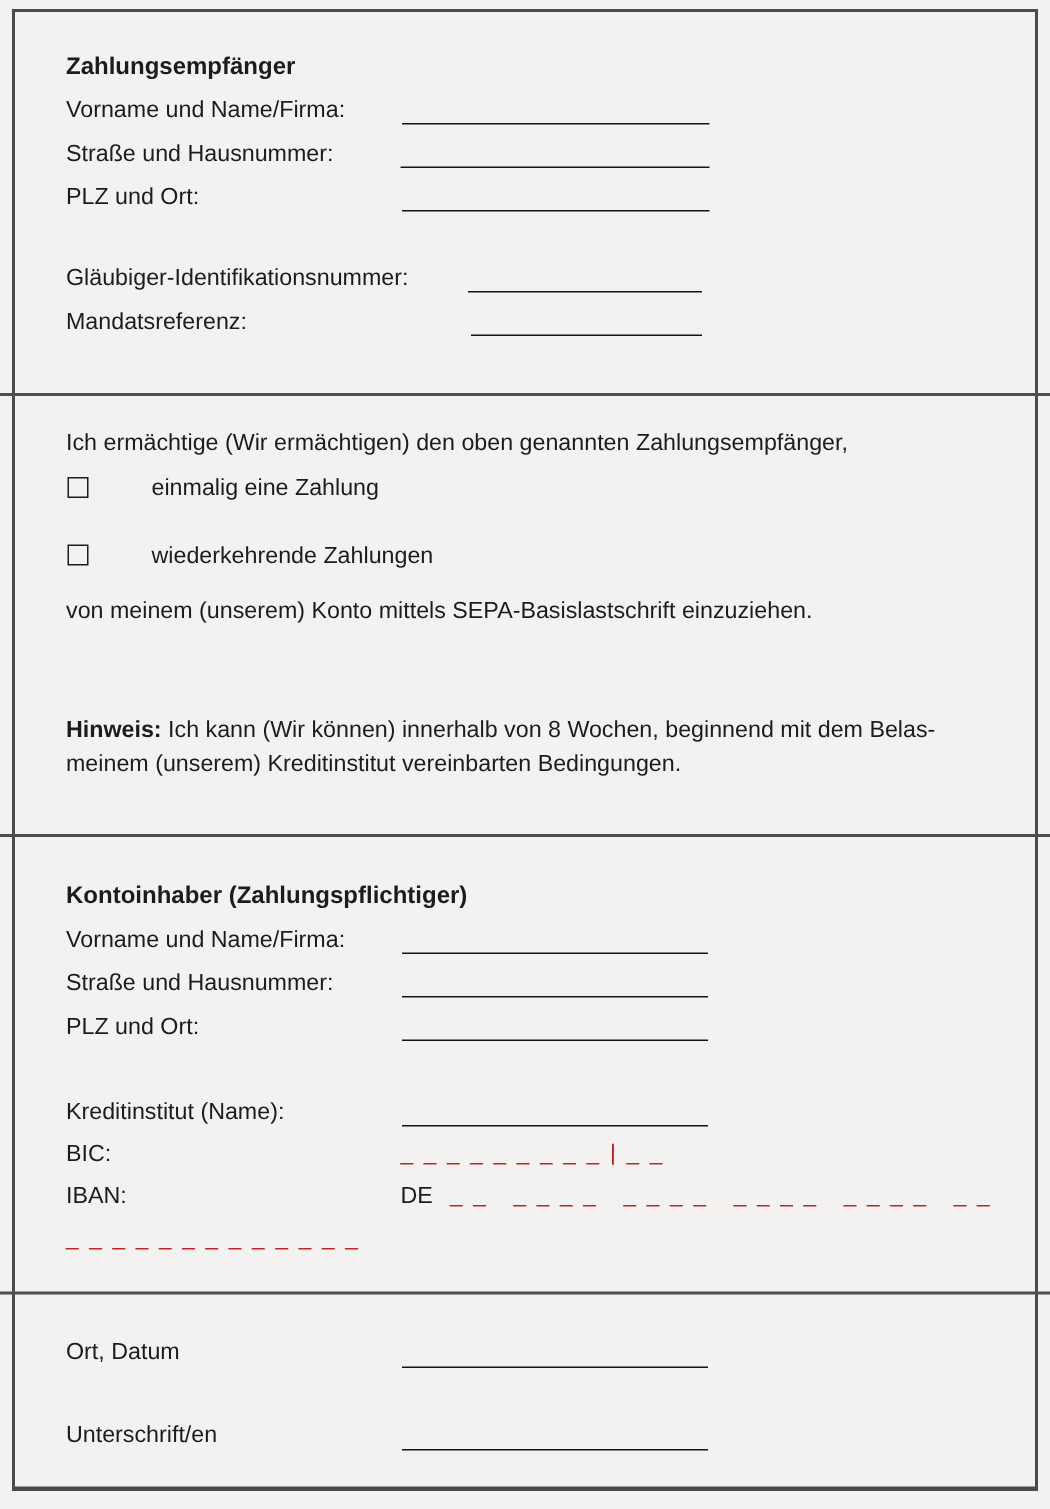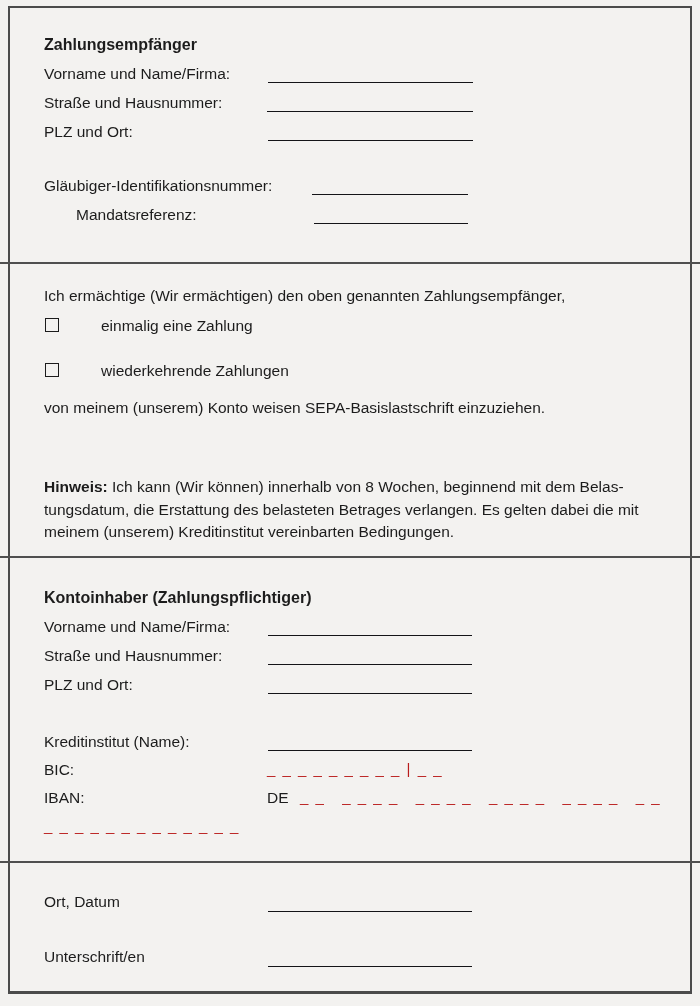--- a/index.html
+++ b/index.html
@@ -53,40 +53,39 @@
 
     <div class="label abs" style="left:44px;top:94px;">Straße und Hausnummer:</div>
     <div class="fill-line abs" style="left:267px;top:111px;width:206px;"></div>
 
     <div class="label abs" style="left:44px;top:123px;">PLZ und Ort:</div>
     <div class="fill-line abs" style="left:268px;top:140px;width:205px;"></div>
 
     <div class="label abs" style="left:44px;top:177px;">Gläubiger-Identifikationsnummer:</div>
     <div class="fill-line abs" style="left:312px;top:194px;width:156px;"></div>
 
-    <div class="label abs" style="left:44px;top:206px;margin-left:32px;">Mandatsreferenz:</div>
+    <div class="label abs" style="left:44px;top:206px;">Mandatsreferenz:</div>
     <div class="fill-line abs" style="left:314px;top:223px;width:154px;"></div>
   </div>
 
   <div>
     <div class="para abs" style="left:44px;top:285px;">Ich ermächtige (Wir ermächtigen) den oben genannten Zahlungsempfänger,</div>
 
     <span class="checkbox" style="left:45px;top:318px;"></span>
     <div class="label abs" style="left:101px;top:317px;">einmalig eine Zahlung</div>
 
     <span class="checkbox" style="left:45px;top:363px;"></span>
     <div class="label abs" style="left:101px;top:362px;">wiederkehrende Zahlungen</div>
 
     <div class="para abs" style="left:44px;top:397px;">
-      <div>von meinem (unserem) Konto weisen SEPA-Basislastschrift einzuziehen.</div>
+      <div>von meinem (unserem) Konto mittels SEPA-Basislastschrift einzuziehen.</div>
     </div>
 
     <div class="para abs" style="left:44px;top:476px;">
       <div><span class="bold">Hinweis:</span> <span>Ich kann (Wir können) innerhalb von 8 Wochen, beginnend mit dem Belas-</span></div>
-      <div>tungsdatum, die Erstattung des belasteten Betrages verlangen. Es gelten dabei die mit</div>
       <div>meinem (unserem) Kreditinstitut vereinbarten Bedingungen.</div>
     </div>
   </div>
 
   <div>
     <div class="heading abs" style="left:44px;top:589px;">Kontoinhaber (Zahlungspflichtiger)</div>
 
     <div class="label abs" style="left:44px;top:618px;">Vorname und Name/Firma:</div>
     <div class="fill-line abs" style="left:268px;top:635px;width:204px;"></div>
 

